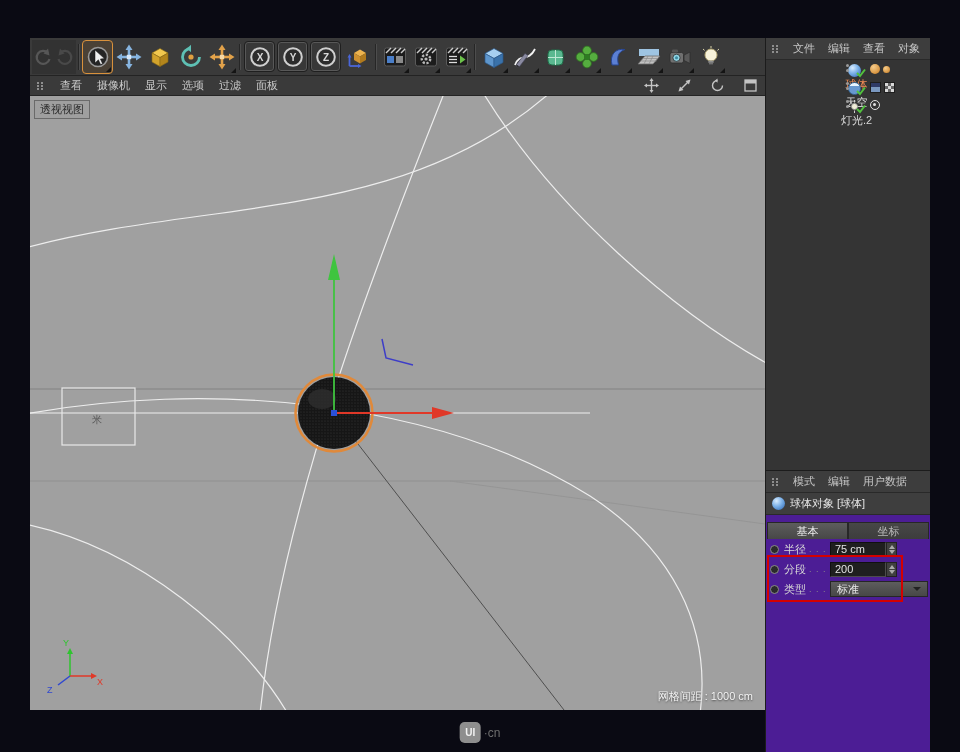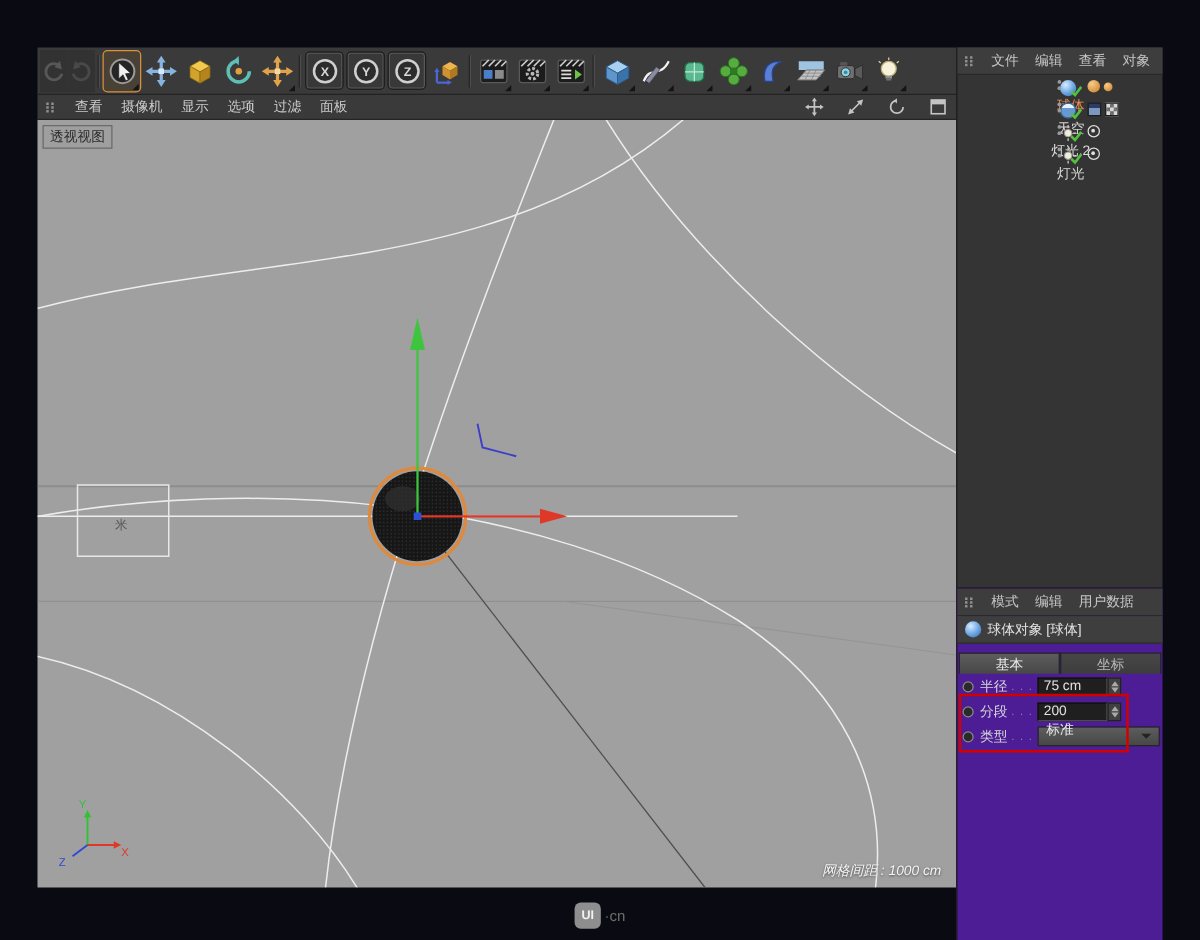--- a/index.html
+++ b/index.html
@@ -23,21 +23,21 @@
   .vpmenu .spacer{flex:1;}
   .vpmenu .mi{cursor:default;}
   .vpico{width:16px;height:16px;display:flex;align-items:center;justify-content:center;margin-left:2px;}
   .grip{display:grid;grid-template-columns:repeat(2,3px);grid-gap:1px;margin-right:1px;}
   .grip i{width:2px;height:2px;background:#8e8e8e;display:block;}
   
   .viewport{position:absolute;left:30px;top:96px;width:735px;height:614px;background:#a0a0a0;overflow:hidden;}
   .viewport svg.scene{position:absolute;left:0;top:0;}
   .vp-label{position:absolute;left:4px;top:4px;padding:1px 5px;font-size:11px;color:#2d2d2d;
             border:1px solid #6a6a6a;background:rgba(158,158,158,.65);}
-  .grid-info{position:absolute;right:12px;bottom:6px;font-size:11px;color:#f4f4f4;text-shadow:0 1px 2px rgba(0,0,0,.55);font-style:italic;}
+  .grid-info{position:absolute;right:12px;bottom:6px;font-size:11px;color:#f4f4f4;text-shadow:0 1px 2px rgba(0,0,0,.55);}
   
   .om{position:absolute;left:765px;top:38px;width:165px;height:432px;background:#343434;
       border-left:1px solid #1c1c1c;box-sizing:border-box;}
   .panel-menu{height:21px;background:#3d3d3d;border-bottom:1px solid #292929;display:flex;align-items:center;
               gap:13px;padding:0 6px;color:#c6c6c6;font-size:11px;overflow:hidden;white-space:nowrap;}
   .om-rows{padding-top:4px;}
   .om-row{height:18px;display:flex;align-items:center;padding-left:17px;font-size:11px;color:#d8d8d8;position:relative;flex-direction:column;}
   .obj-ico{width:13px;height:13px;margin-right:5px;flex:0 0 auto;display:flex;align-items:center;justify-content:center;}
   .obj-sphere{border-radius:50%;background:radial-gradient(circle at 35% 30%,#d8ecff 0%,#7ab0e8 45%,#2a62b0 100%);}
   .obj-sky{border-radius:50%;background:linear-gradient(#e8f4ff 0 30%,#6898d0 30% 100%);border:1px solid #3a6a9a;box-sizing:border-box;}
@@ -77,21 +77,21 @@
   .leader{color:#8a8a8a;font-size:9px;letter-spacing:1px;margin-left:3px;overflow:hidden;flex:1;white-space:nowrap;}
   .pfield{position:absolute;left:64px;width:56px;height:15px;background:#1f1f1f;border-top:1px solid #101010;
           border-left:1px solid #101010;border-right:1px solid #4c4c4c;border-bottom:1px solid #4c4c4c;
           color:#e2e2e2;font-size:11px;display:flex;align-items:center;padding:0 4px;box-sizing:border-box;}
   .spin{position:absolute;left:120px;width:11px;height:15px;background:#404040;border:1px solid #222;
         display:flex;flex-direction:column;align-items:center;justify-content:center;gap:1px;box-sizing:border-box;}
   .spin i{display:block;width:0;height:0;}
   .spin i.up{border-left:3px solid transparent;border-right:3px solid transparent;border-bottom:4px solid #aaa;}
   .spin i.dn{border-left:3px solid transparent;border-right:3px solid transparent;border-top:4px solid #aaa;}
   .typebtn{position:absolute;left:64px;right:2px;height:16px;background:linear-gradient(#5d5d5d,#474747);
-           border:1px solid #262626;color:#e8e8e8;font-size:11px;display:flex;align-items:flex-end;
+           border:1px solid #262626;color:#e8e8e8;font-size:11px;display:flex;align-items:center;
            padding:5px 6px;box-sizing:border-box;}
   .typebtn .tri{margin-left:auto;width:0;height:0;border-left:4px solid transparent;border-right:4px solid transparent;
                 border-top:4px solid #222;}
   .checkbox{width:12px;height:12px;background:#e8e8e8;border:1px solid #1c1c1c;display:flex;align-items:center;
             justify-content:center;margin-left:4px;box-sizing:border-box;}
   .redbox{position:absolute;left:1px;top:84px;width:132px;height:43px;border:2px solid #d40000;pointer-events:none;z-index:5;}
   
   .watermark{position:absolute;left:50%;top:722px;transform:translateX(-50%);display:flex;align-items:center;gap:3px;}
   .wlogo{width:21px;height:21px;background:#8e8e8e;border-radius:5px;display:flex;align-items:center;
          justify-content:center;font-weight:bold;font-size:10px;color:#f2f2f2;}
@@ -500,44 +500,20 @@
             <i></i>
             <i></i>
           </span>
         <span class="chk"><svg width="10" height="10" viewBox="0 0 10 10">
               <polyline points="1,5 4,8 9,1.5" fill="none" stroke="#52c23e" stroke-width="2"></polyline>
             </svg></span>
         <span class="tags">
             <span class="tag-target"></span>
           </span>
       </div>
-      <div class="om-row">
-        <span class="obj-ico">
-            <svg width="13" height="13" viewBox="0 0 13 13">
-              <circle cx="6.5" cy="6.5" r="3" fill="#f0eed8" stroke="#999999" stroke-width="0.8"></circle>
-              <g stroke="#cfcfcf" stroke-width="1">
-                <line x1="6.5" y1="0" x2="6.5" y2="2.5"></line>
-                <line x1="6.5" y1="10.5" x2="6.5" y2="13"></line>
-                <line x1="0" y1="6.5" x2="2.5" y2="6.5"></line>
-                <line x1="10.5" y1="6.5" x2="13" y2="6.5"></line>
-              </g>
-            </svg>
-          </span>
-        <span class="oname">灯光</span>
-        <span class="vis">
-            <i></i>
-            <i></i>
-          </span>
-        <span class="chk"><svg width="10" height="10" viewBox="0 0 10 10">
-              <polyline points="1,5 4,8 9,1.5" fill="none" stroke="#52c23e" stroke-width="2"></polyline>
-            </svg></span>
-        <span class="tags">
-            <span class="tag-target"></span>
-          </span>
-      </div>
     </div>
   </div>
 
   <div class="am">
     <div class="panel-menu">
       <span class="grip">
           <i></i>
           <i></i>
           <i></i>
           <i></i>

